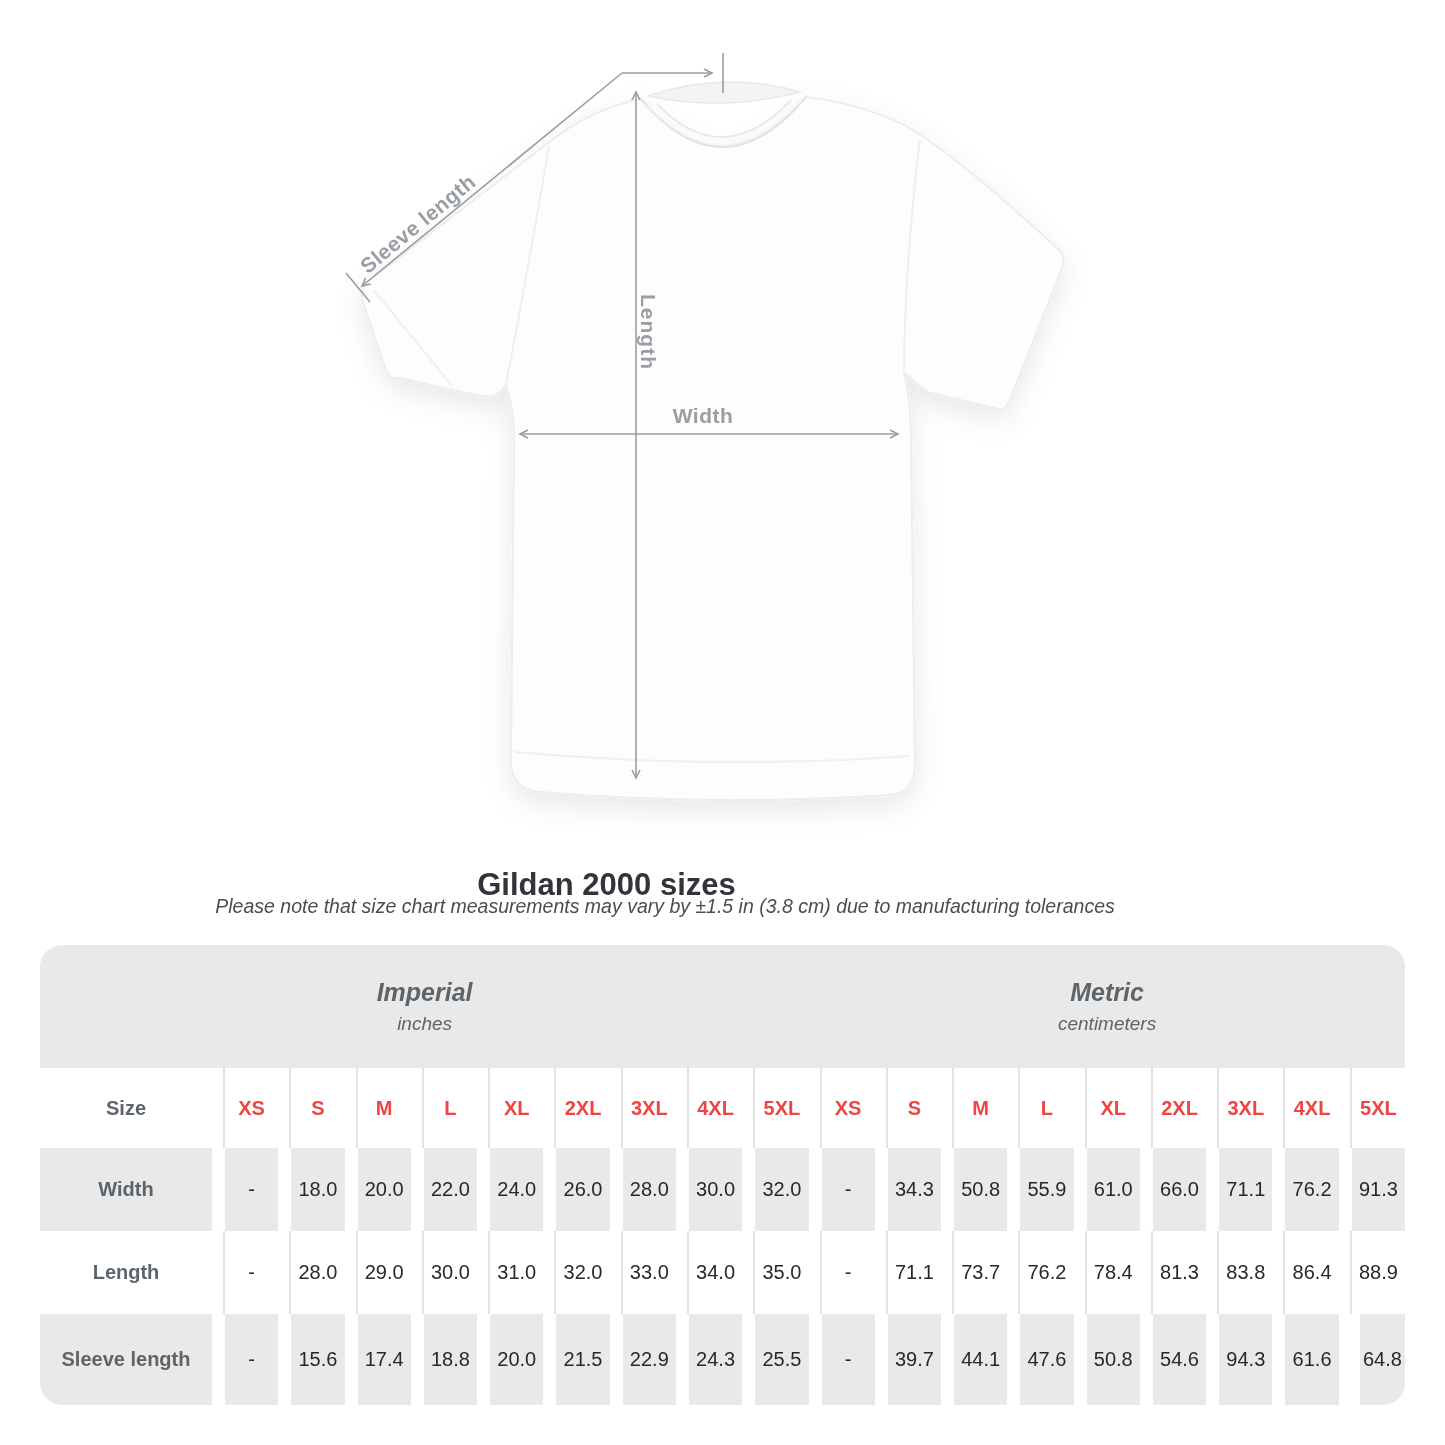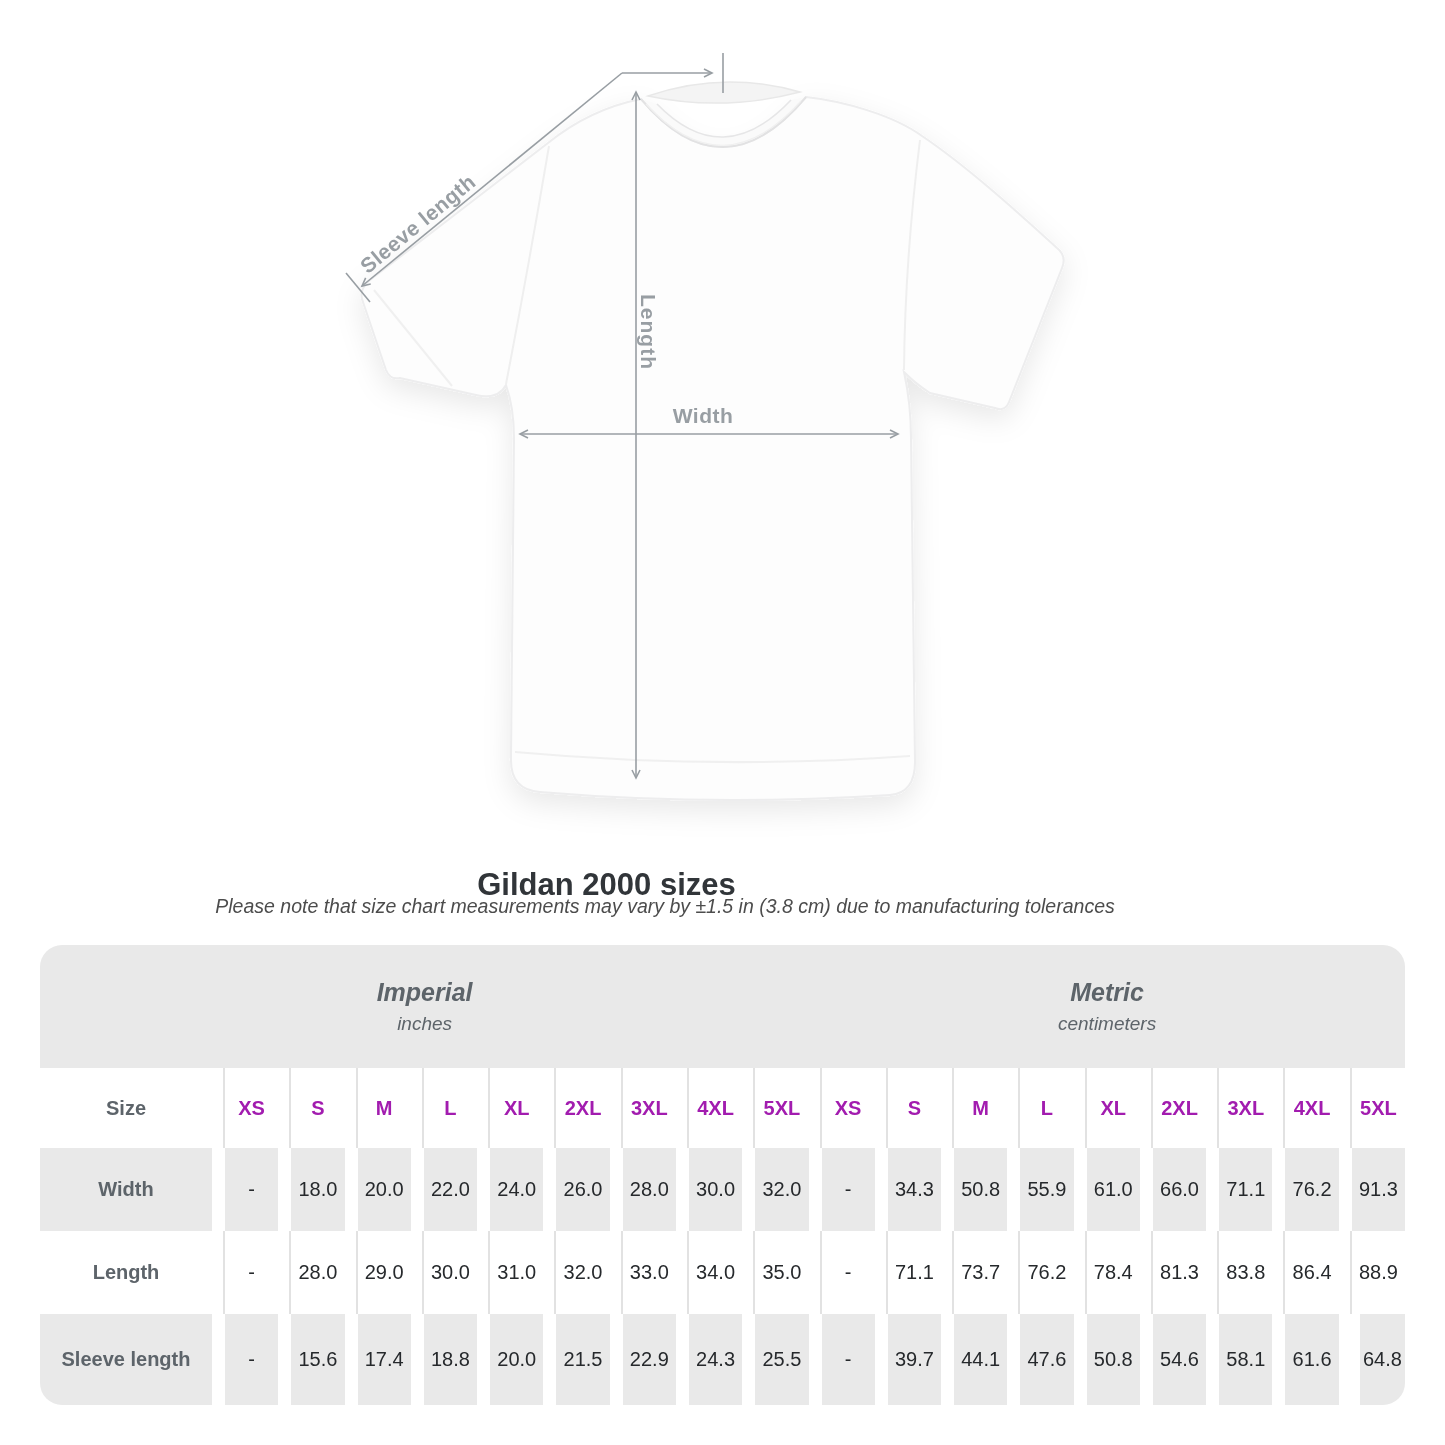--- a/index.html
+++ b/index.html
@@ -28,21 +28,21 @@
   .band-half{display:flex;flex-direction:column;justify-content:center;align-items:center;
              gap:6px;color:#5d646a;}
   .band-imperial{width:56.35%;}
   .band-metric{width:43.65%;align-items:center;}
   .band-title{font-size:25px;font-weight:bold;font-style:italic;}
   .band-sub{font-size:19px;font-style:italic;}
 
   .tbl{display:grid;grid-template-columns:172px repeat(18,1fr);
        grid-template-rows:80px 83px 83px 91px;column-gap:13px;}
   .c{display:flex;align-items:center;justify-content:center;font-size:20px;}
-  .c.head{background:#ffffff;font-weight:bold;color:#a21caf;}
+  .c.head{background:#ffffff;font-weight:bold;color:#ef4444;}
   .c.white{background:#ffffff;}
   .c.gray{background:#e9e9e9;}
   .c.lab{font-weight:bold;color:#5d646a;}
   .c.num{color:#26292c;}
   .c.head:not(.lab), .c.white:not(.lab){box-shadow:-2px 0 0 #e2e2e2;}
   .tbl > .c:nth-last-child(19){border-bottom-left-radius:22px;}
   .tbl > .c:last-child{border-bottom-right-radius:22px;margin-left:8px;}
 </style>
 </head>
 <body>
@@ -196,17 +196,17 @@
       <div class="c gray num">21.5</div>
       <div class="c gray num">22.9</div>
       <div class="c gray num">24.3</div>
       <div class="c gray num">25.5</div>
       <div class="c gray num">-</div>
       <div class="c gray num">39.7</div>
       <div class="c gray num">44.1</div>
       <div class="c gray num">47.6</div>
       <div class="c gray num">50.8</div>
       <div class="c gray num">54.6</div>
-      <div class="c gray num">58.1</div>
+      <div class="c gray num">94.3</div>
       <div class="c gray num">61.6</div>
       <div class="c gray num">64.8</div>
     </div>
 </div>
 
 </body></html>

